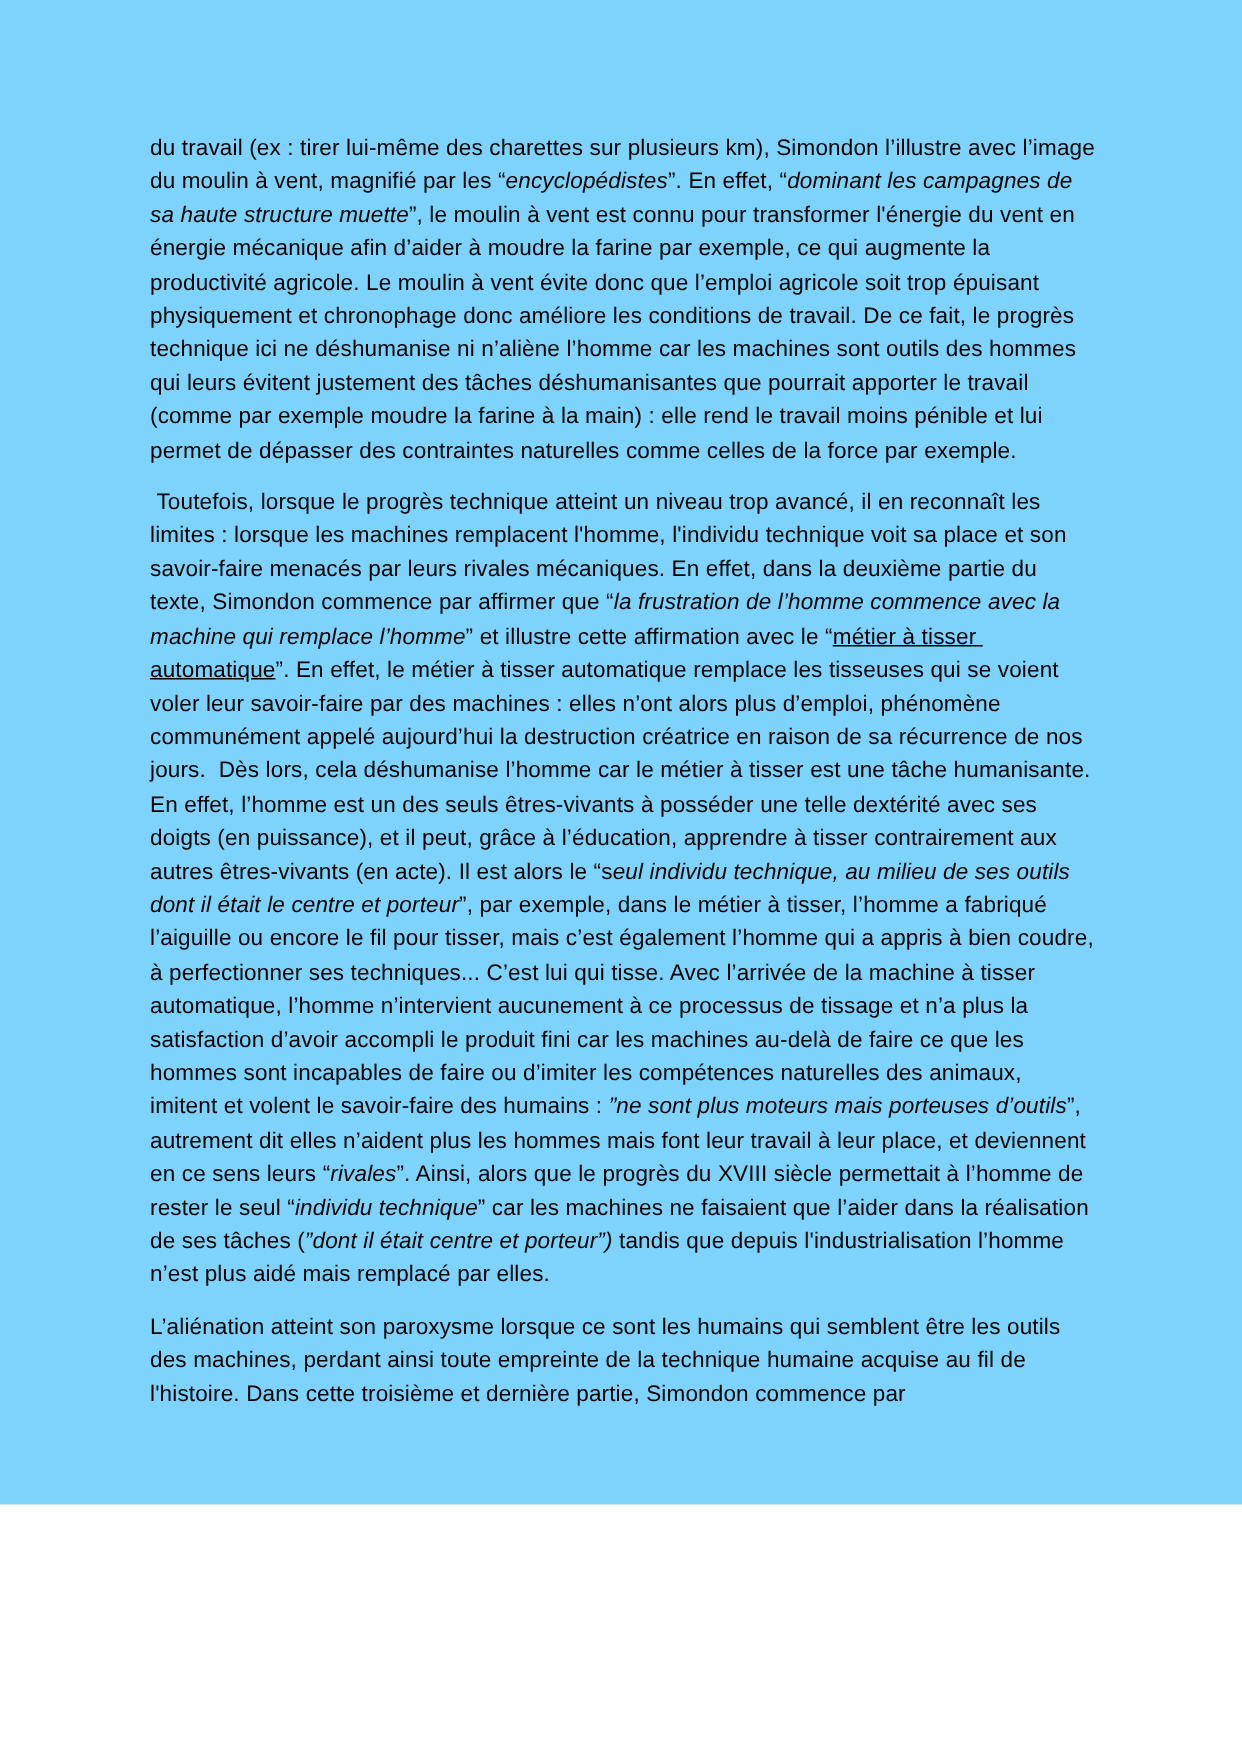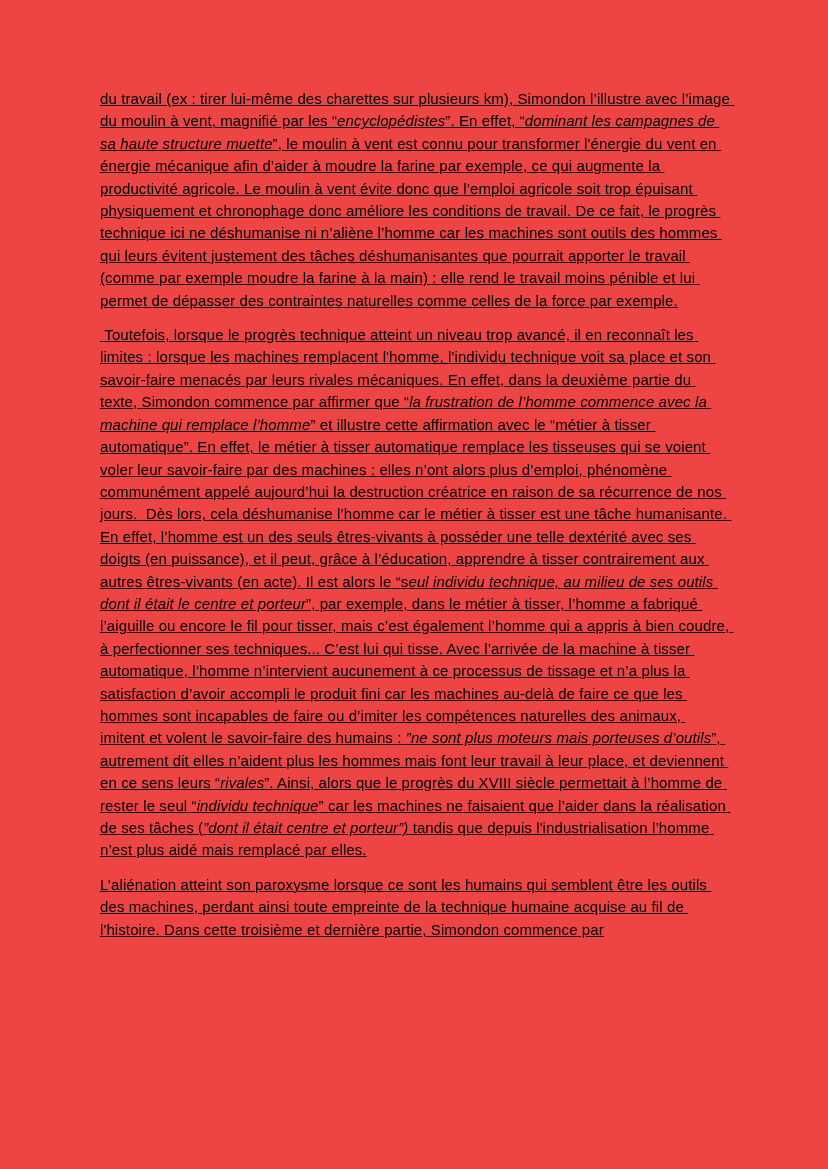--- a/index.html
+++ b/index.html
@@ -6,24 +6,23 @@
   html, body { background: #ffffff; }
   body {
     width: 828px;
     height: 1169px;
     overflow: hidden;
     font-family: "Liberation Sans", "DejaVu Sans", sans-serif;
     color: #000000;
   }
   .page {
     width: 828px;
-    height: 1169px;
-    background: #ef4444;
+    height: 1003px;
+    background: #7dd3fc;
     padding: 88px 98px 0 100px;
-    text-decoration: underline;
   }
   .para {
     font-size: 15px;
     line-height: 22.4px;
     text-align: left;
     white-space: pre-wrap;
     margin: 0 0 12px 0;
     letter-spacing: 0.1px;
   }
   .run-italic { font-style: italic; }

